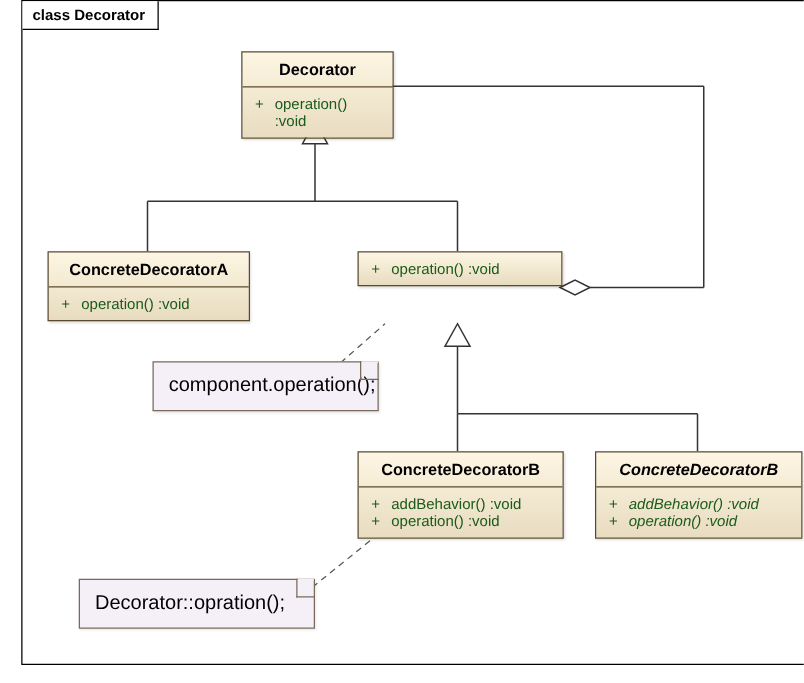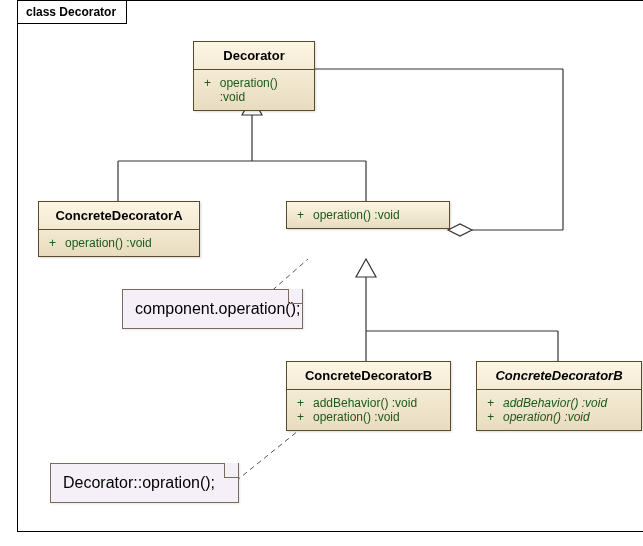--- a/index.html
+++ b/index.html
@@ -160,17 +160,17 @@
         <span class="vis">+</span>
         <span>operation() :void</span>
       </div>
     </div>
   </div>
 
   <div class="note" style="left:104px; top:288px; width:155px;">
     <div>component.operation();</div>
   </div>
 
-  <div class="note" style="left:32px; top:462px; width:163px;">
+  <div class="note" style="left:45px; top:462px; width:163px;">
     <div>Decorator::opration();</div>
   </div>
 
 </div>
 
 </body></html>

